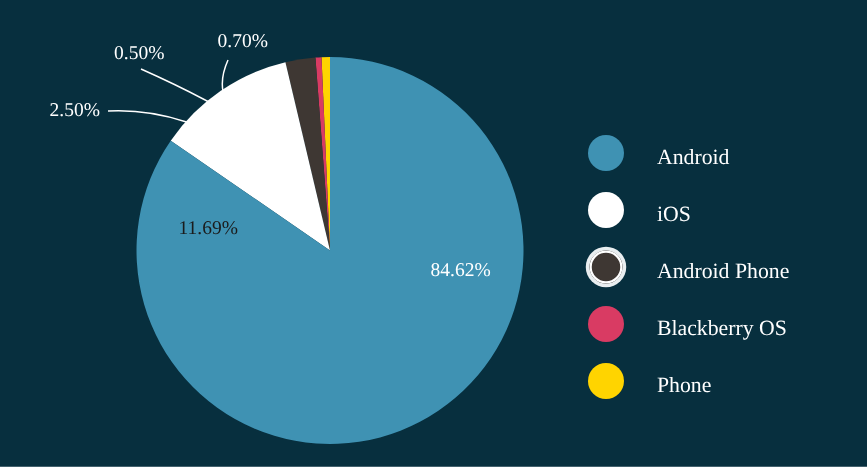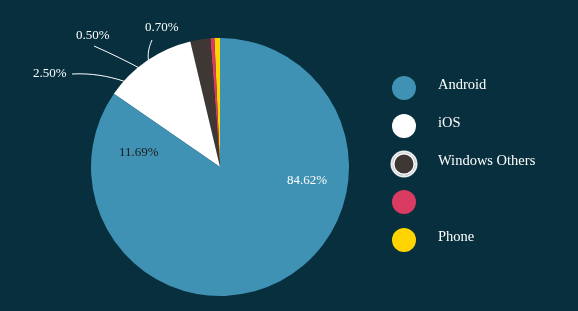--- a/index.html
+++ b/index.html
@@ -48,21 +48,21 @@
     stroke-width: 1;
   }
   #legend {
     position: absolute;
     left: 392px;
     top: 76px;
     width: 180px;
   }
   .legend-row {
     display: flex;
-    align-items: flex-start;
+    align-items: flex-end;
     height: 38px;
   }
   .legend-swatch {
     width: 24px;
     height: 24px;
     border-radius: 50%;
     flex: 0 0 auto;
   }
   .legend-swatch.outlined {
     box-shadow: 0 0 0 1.5px #ffffff inset, 0 0 0 1.5px #e9eef0;
@@ -108,24 +108,25 @@
       <div class="legend-row">
         <span class="legend-swatch" style="background: rgb(63, 146, 179);"></span>
         <span class="legend-label">Android</span>
       </div>
       <div class="legend-row">
         <span class="legend-swatch" style="background: rgb(255, 255, 255);"></span>
         <span class="legend-label">iOS</span>
       </div>
       <div class="legend-row">
         <span class="legend-swatch outlined" style="background: rgb(62, 55, 51);"></span>
-        <span class="legend-label">Windows Others</span>
+        <span class="legend-label">Android Phone</span>
       </div>
       <div class="legend-row">
         <span class="legend-swatch" style="background: rgb(217, 59, 99);"></span>
+        <span class="legend-label">Blackberry OS</span>
       </div>
       <div class="legend-row">
         <span class="legend-swatch" style="background: rgb(255, 212, 0);"></span>
         <span class="legend-label">Phone</span>
       </div>
     </div>
 
 </div>
 
 </body></html>

